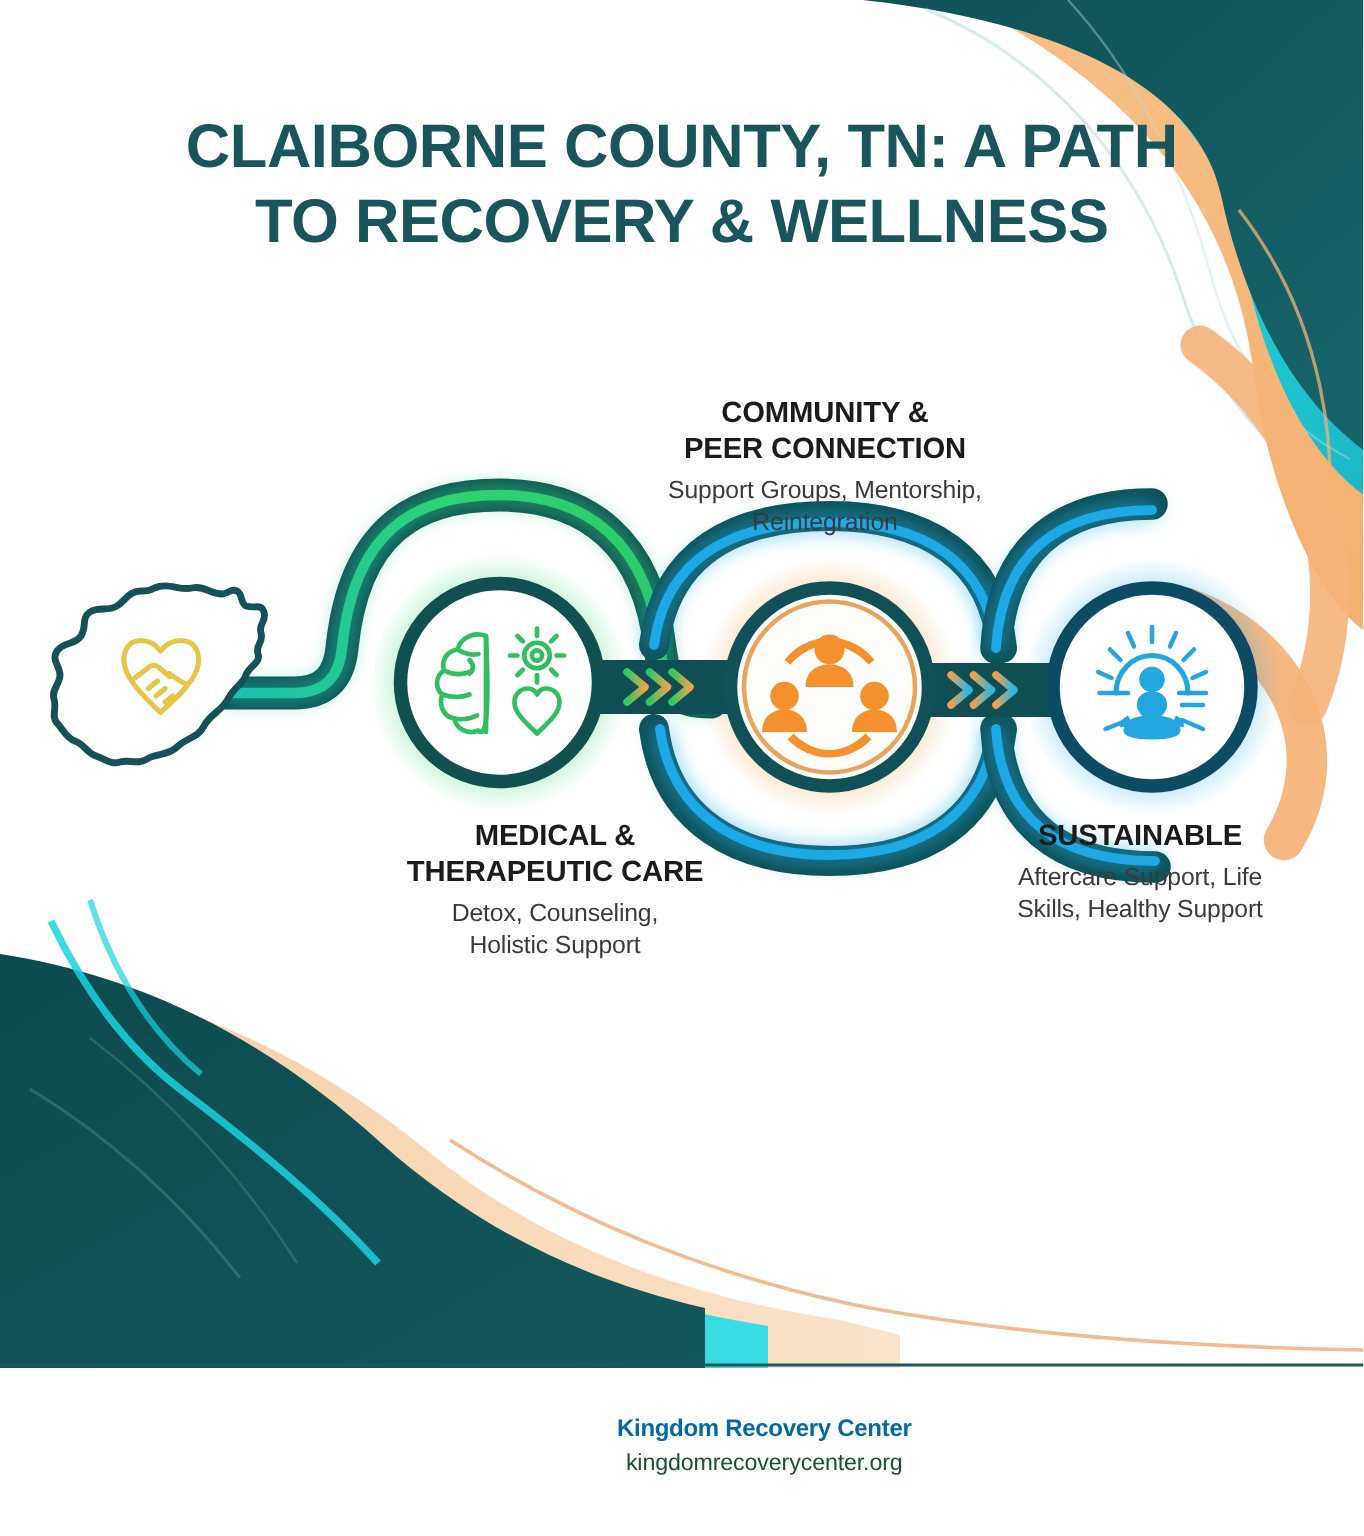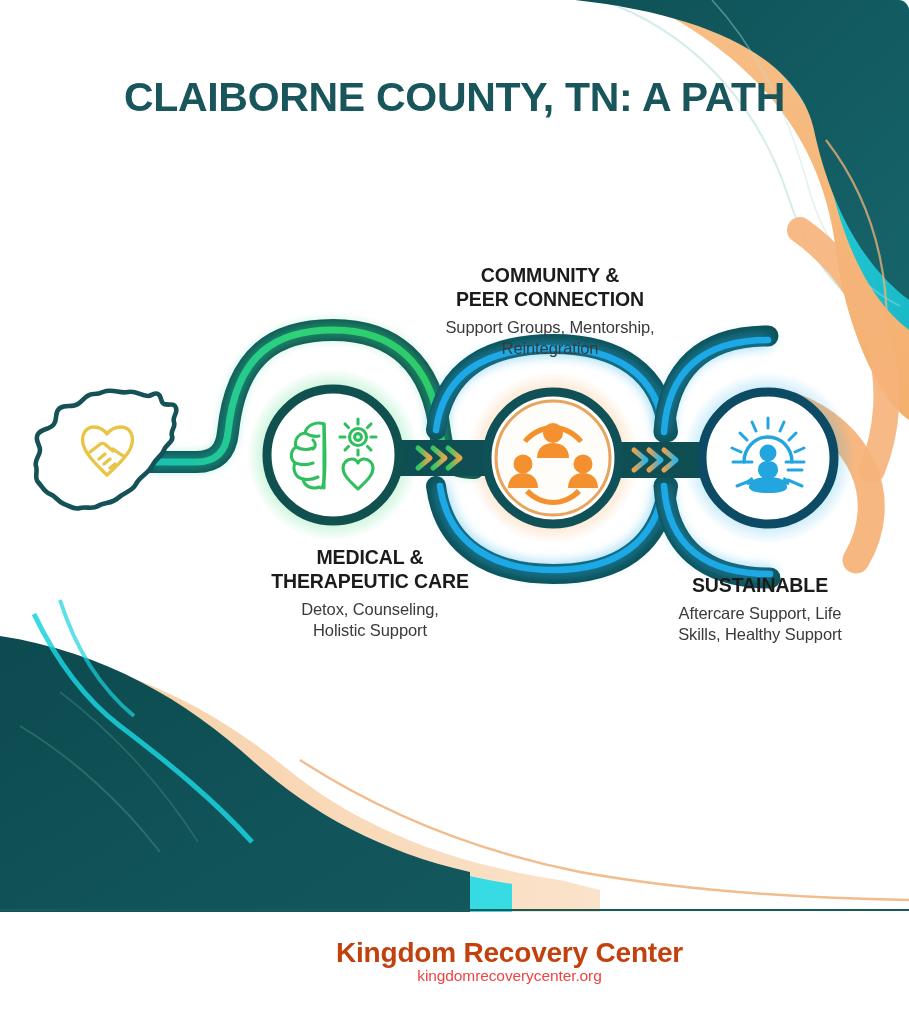--- a/index.html
+++ b/index.html
@@ -3,21 +3,21 @@
 <meta charset="utf-8">
 <style>
   html,body{margin:0;padding:0;}
   body{
     width:909px;height:1024px;
     background:#ffffff;
     font-family:"Liberation Sans", sans-serif;
     overflow:hidden;
     position:relative;
   }
-  #stage{position:absolute;left:0;top:0;width:909px;height:1024px;overflow:hidden;background:#fff;border-radius:11px;}
+  #stage{position:absolute;left:0;top:0;width:909px;height:1024px;overflow:hidden;background:#fff;}
 
   
   #bg{position:absolute;left:0;top:0;width:909px;height:1024px;}
 
   
   .title{
     position:absolute;left:0;top:72px;width:909px;
     text-align:center;
     color:#18565c;
     font-weight:bold;
@@ -36,34 +36,34 @@
   .step-title{
     color:#1b1b1b;font-weight:bold;font-size:19.5px;line-height:24px;
     letter-spacing:-0.1px;
   }
   .step-sub{
     color:#3a3a3a;font-size:16.5px;line-height:21px;margin-top:6px;
     letter-spacing:-0.1px;
   }
   #label-medical{left:214px;top:545px;width:312px;}
   #label-community{left:404px;top:263px;width:292px;}
-  #label-wellness{left:612px;top:545px;width:296px;margin-top:28px;}
+  #label-wellness{left:612px;top:545px;width:296px;}
 
   
   #footer-rule{position:absolute;left:0;top:909px;width:909px;height:2px;
     background:#17595d;z-index:30;}
   #footer{
     position:absolute;left:0;top:940px;width:909px;text-align:center;z-index:45;
   }
   #footer .brand{
-    color:#c2410c;font-weight:bold;font-size:28px;line-height:25px;
+    color:#0369a1;font-weight:bold;font-size:16px;line-height:25px;
     letter-spacing:-0.2px;
   }
   #footer .site{
-    color:#ef4444;font-size:15.5px;line-height:20px;margin-top:1px;
+    color:#14532d;font-size:15.5px;line-height:20px;margin-top:1px;
     letter-spacing:-0.1px;
     text-align:center;
   }
   #footer .inner{display:inline-block;padding-left:110px;}
 </style>
 </head>
 <body>
 
 <div id="stage">
 
@@ -127,20 +127,21 @@
 
       <path d="M20,726 C70,756 120,800 160,852" fill="none" stroke="#4d8f8c" stroke-width="2" opacity="0.45"></path>
       <path d="M60,692 C110,730 160,782 198,842" fill="none" stroke="#5a9a96" stroke-width="1.6" opacity="0.35"></path>
 
       <path d="M300,760 C380,812 470,850 580,872 C680,890 790,898 909,900" fill="none" stroke="#eeb07a" stroke-width="2.4" opacity="0.85"></path>
     </g>
   </svg>
 
   <div class="title">
     <span class="l1">CLAIBORNE COUNTY, TN: A PATH</span>
+    <span class="l2">TO RECOVERY &amp; WELLNESS</span>
   </div>
 
   <svg id="journey" viewBox="0 0 909 1024">
     <defs>
       <filter id="glowGreen" x="-60%" y="-60%" width="220%" height="220%">
         <feGaussianBlur stdDeviation="7" result="b"></feGaussianBlur>
         <feMerge>
             <feMergeNode in="b"></feMergeNode>
             <feMergeNode in="SourceGraphic"></feMergeNode>
           </feMerge>

